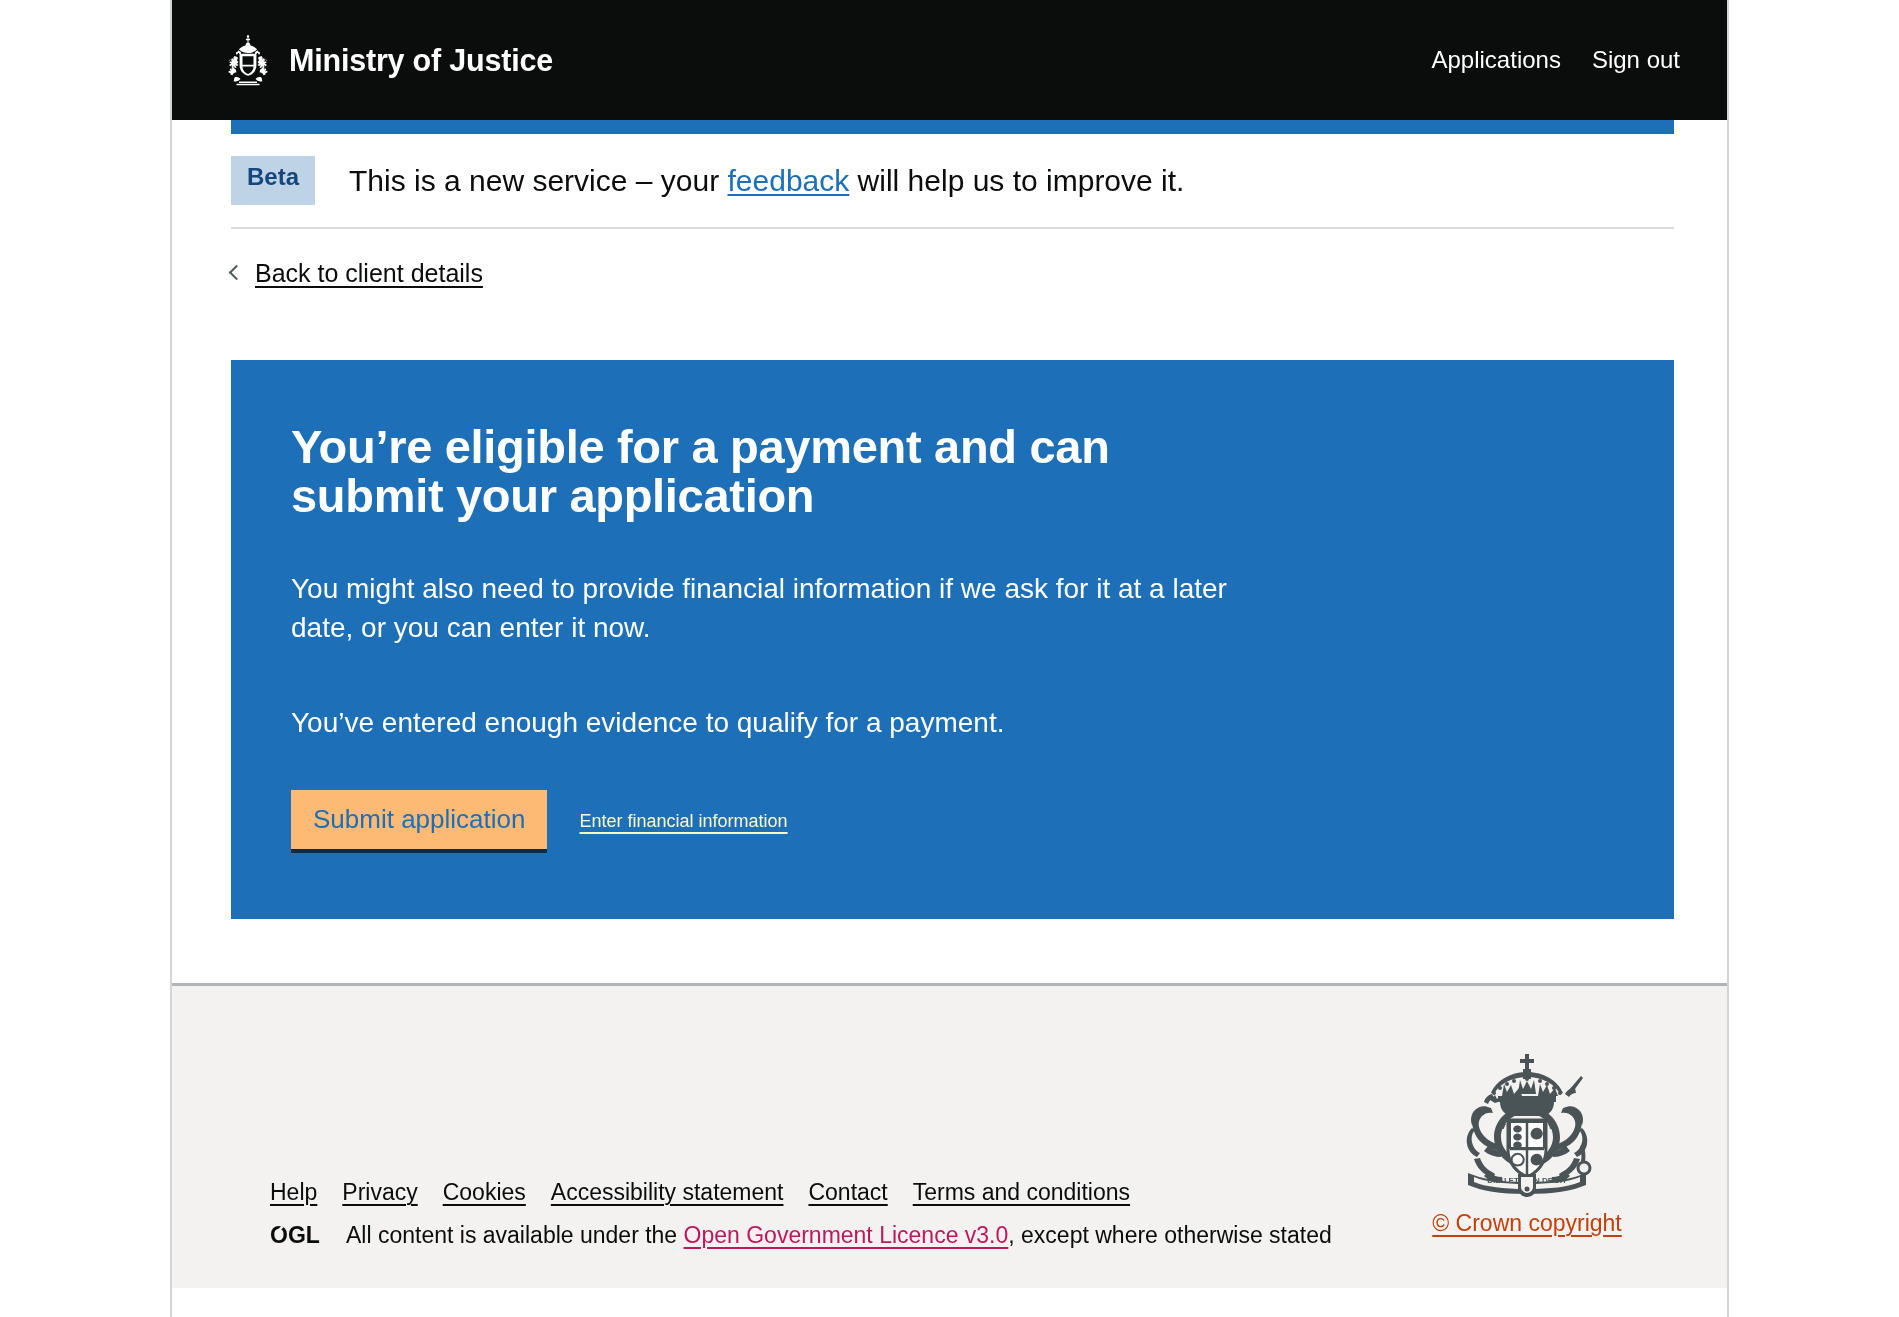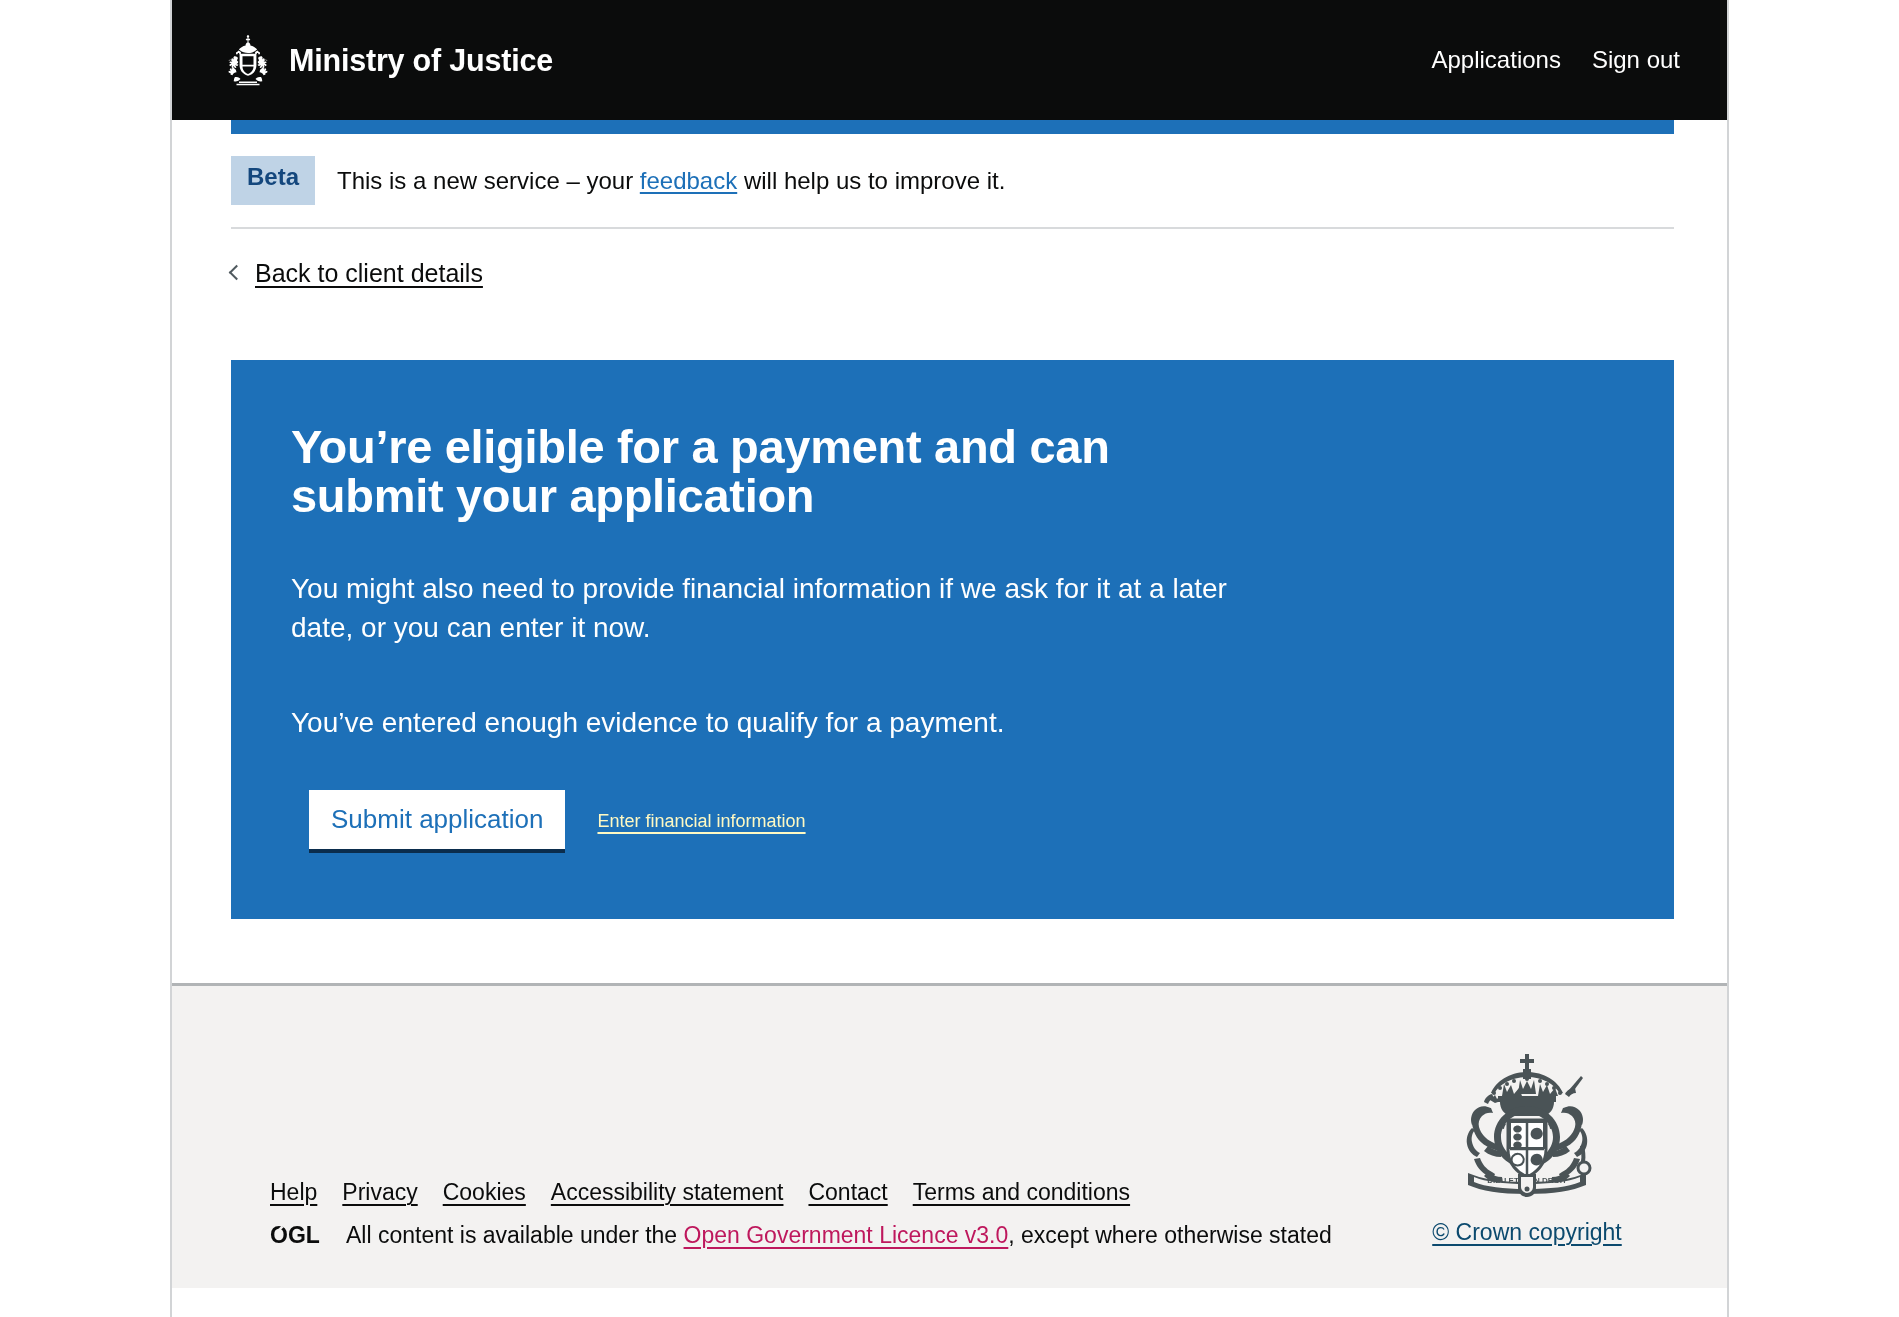--- a/index.html
+++ b/index.html
@@ -95,22 +95,22 @@
     background: #bfd3e6;
     color: #14477d;
     font-size: 24px;
     line-height: 1;
     padding: 9px 16px 16px 16px;
     display: inline-block;
     white-space: nowrap;
   }
   .phase-text {
     color: #0b0c0c;
-    font-size: 24px;
-    margin-left: 22px;
+    font-size: 30px;
+    margin-left: 34px;
     white-space: nowrap;
   }
   .phase-text a {
     color: #1d70b8;
     text-decoration: underline;
     text-underline-offset: 3px;
     text-decoration-thickness: 2px;
   }
 
   
@@ -163,30 +163,29 @@
     max-width: 960px;
   }
   .panel-para.last { margin-bottom: 56px; }
 
   .panel-actions {
     display: flex;
     align-items: center;
     gap: 32px;
   }
   .btn-secondary {
-    background: #ffffff;
+    background: #fdba74;
     color: #1d70b8;
     border: 0;
     border-bottom: 4px solid #0b2d4d;
     font-family: "Liberation Sans", sans-serif;
     font-size: 26px;
     padding: 14px 22px 14px 22px;
     cursor: pointer;
     white-space: nowrap;
-    margin-left: 18px;
   }
   .panel-link {
     color: #fef9c3;
     font-size: 18px;
     text-decoration: underline;
     text-underline-offset: 5px;
     text-decoration-thickness: 2px;
     white-space: nowrap;
   }
 
@@ -247,22 +246,22 @@
   }
   .crown-block {
     position: absolute;
     right: 47px; top: 64px;
     width: 200px;
     text-align: center;
   }
   .crown-arms { width: 190px; height: 150px; display: block; margin: 0 auto; }
   .crown-copy {
     display: inline-block;
-    margin-top: 19px;
-    color: #0c4a6e;
+    margin-top: 10px;
+    color: #c2410c;
     font-size: 23px;
     text-decoration: underline;
     text-underline-offset: 4px;
     text-decoration-thickness: 1.5px;
     white-space: nowrap;
   }
 </style>
 </head>
 <body>
 

